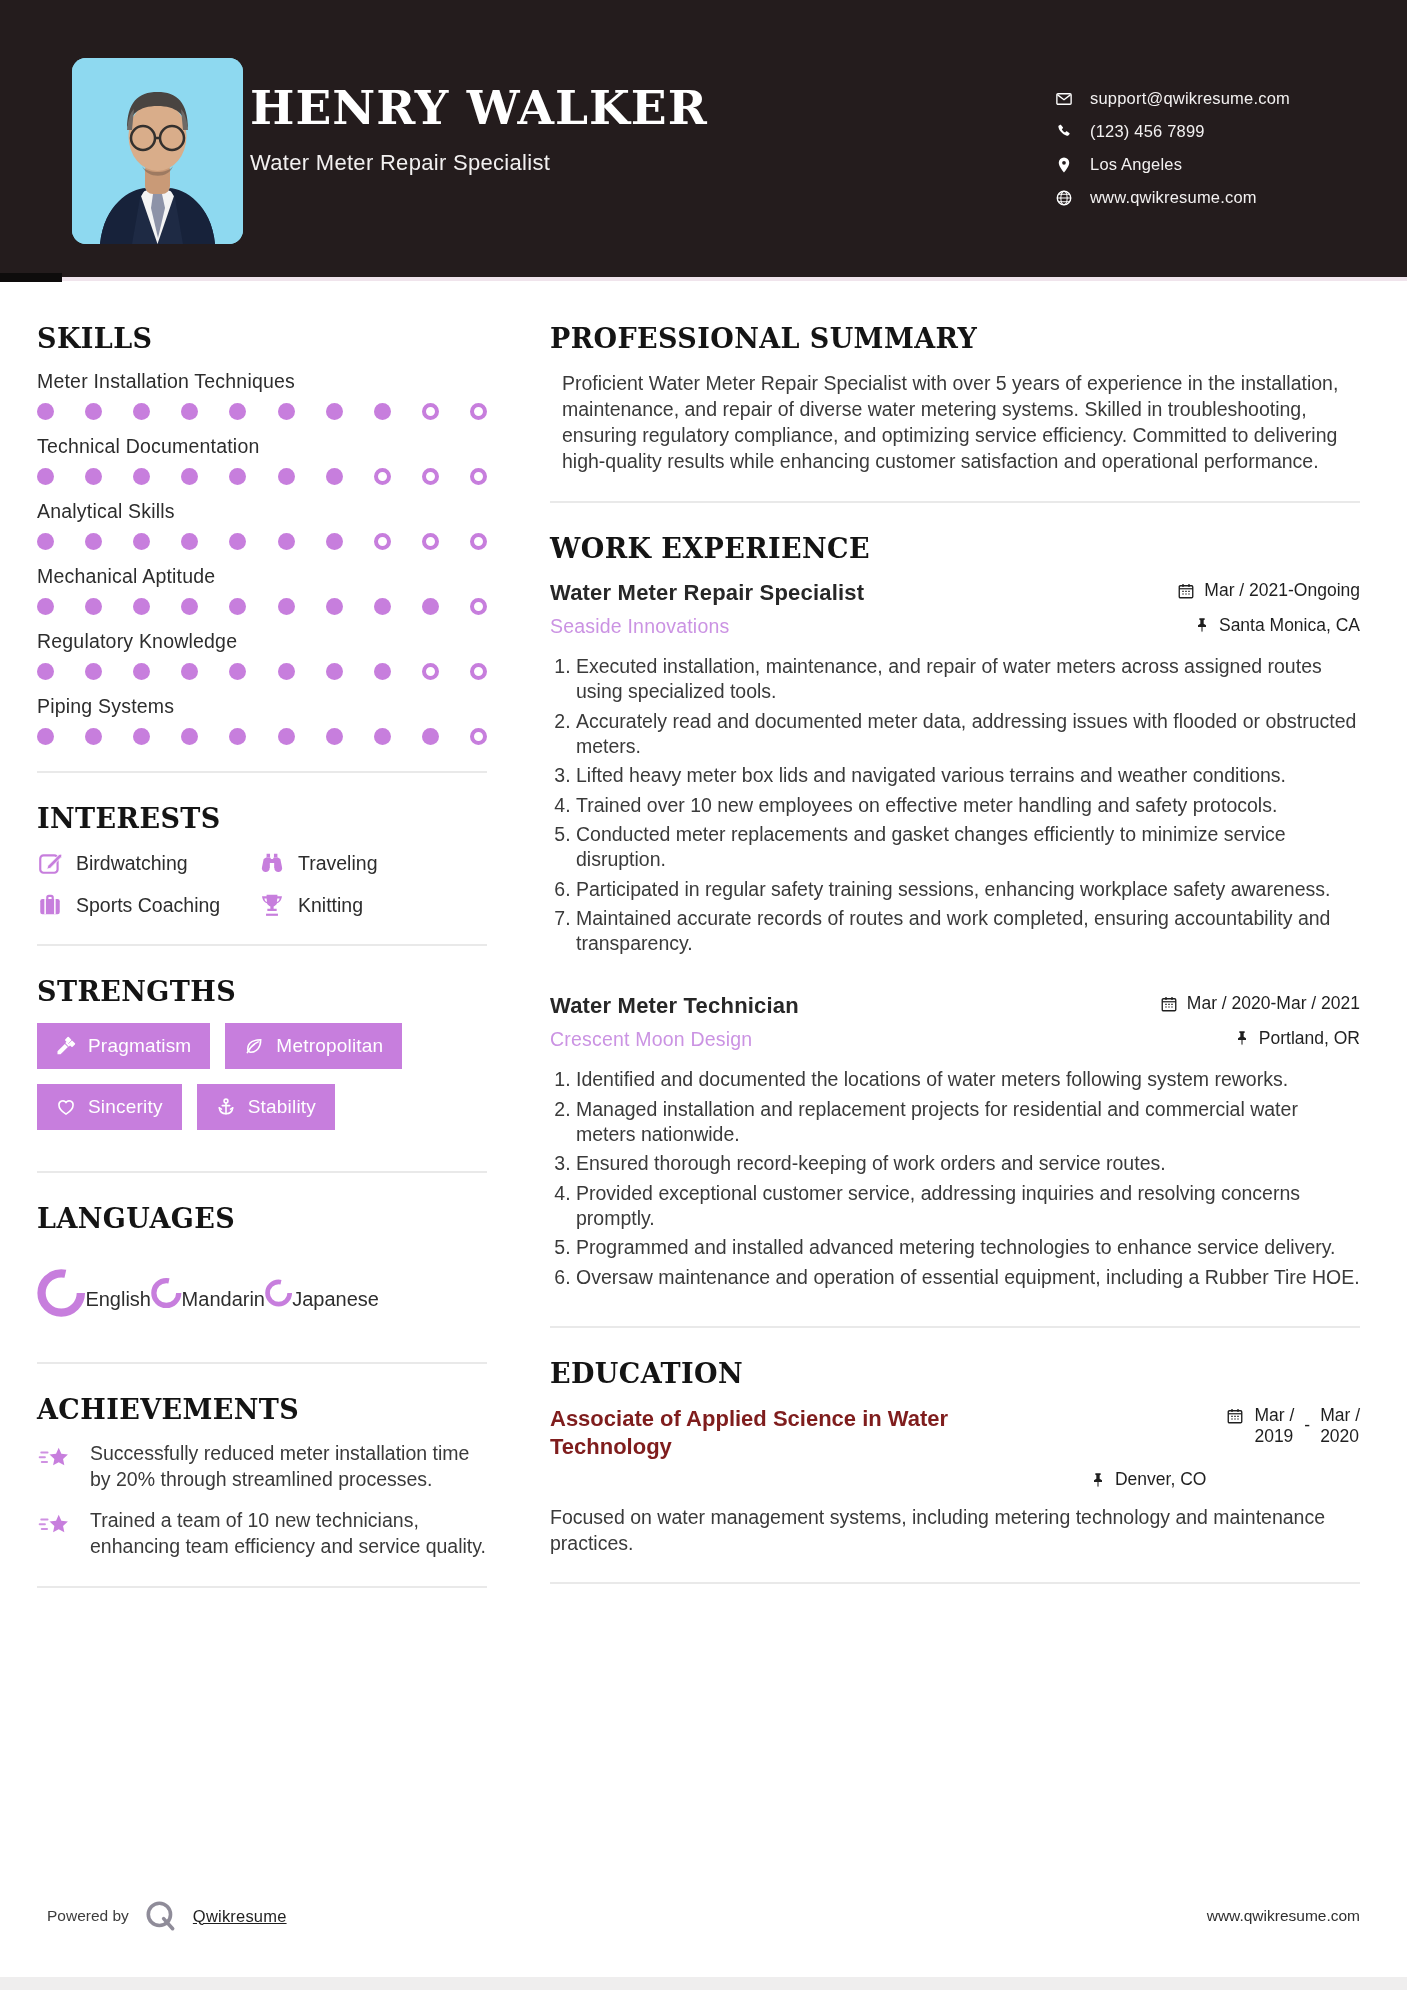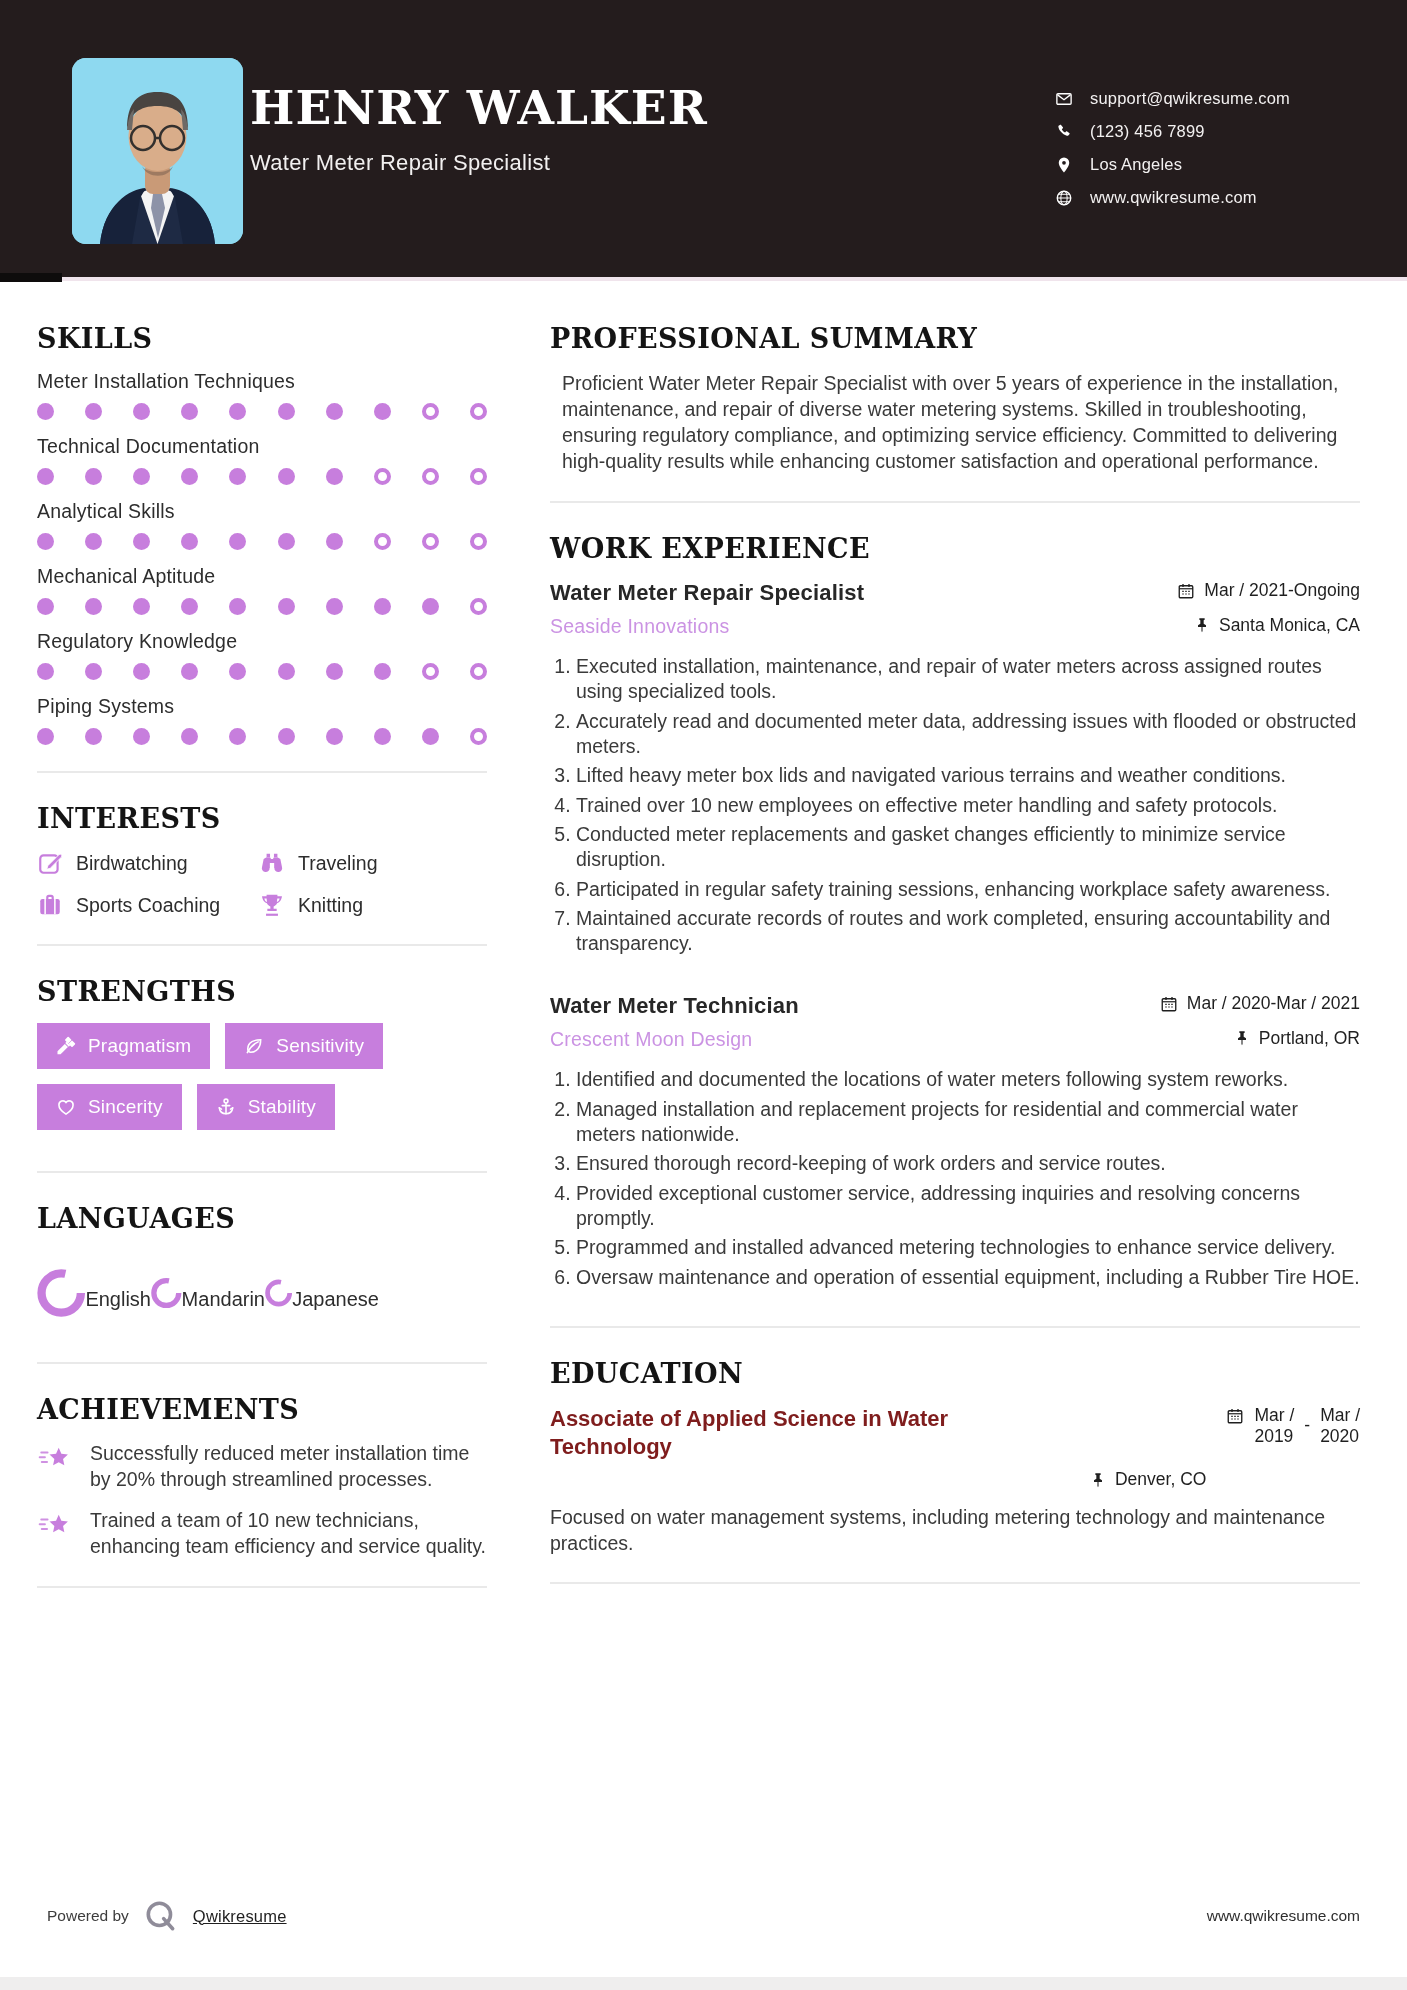--- a/index.html
+++ b/index.html
@@ -325,21 +325,21 @@
             </span>
             <span>Pragmatism</span>
           </div>
           <div class="badge">
             <span class="icon">
               <svg viewBox="0 0 24 24">
                 <path d="M4.5 15.5C4.5 7 13 4.5 20 4.5c0 9-4.5 15-12 15-1.6 0-3.5-1.7-3.5-4z" fill="none" stroke="currentColor" stroke-width="1.9"></path>
                 <path d="M4 20c3-6 7-10 13-13" fill="none" stroke="currentColor" stroke-width="1.9" stroke-linecap="round"></path>
               </svg>
             </span>
-            <span>Sensitivity</span>
+            <span>Metropolitan</span>
           </div>
           <div class="badge">
             <span class="icon">
               <svg viewBox="0 0 24 24">
                 <path d="M12 20.5S3.5 15.2 3.5 9.5A4.7 4.7 0 0 1 12 6.6a4.7 4.7 0 0 1 8.5 2.9c0 5.7-8.5 11-8.5 11z" fill="none" stroke="currentColor" stroke-width="1.9"></path>
               </svg>
             </span>
             <span>Sincerity</span>
           </div>
           <div class="badge">

